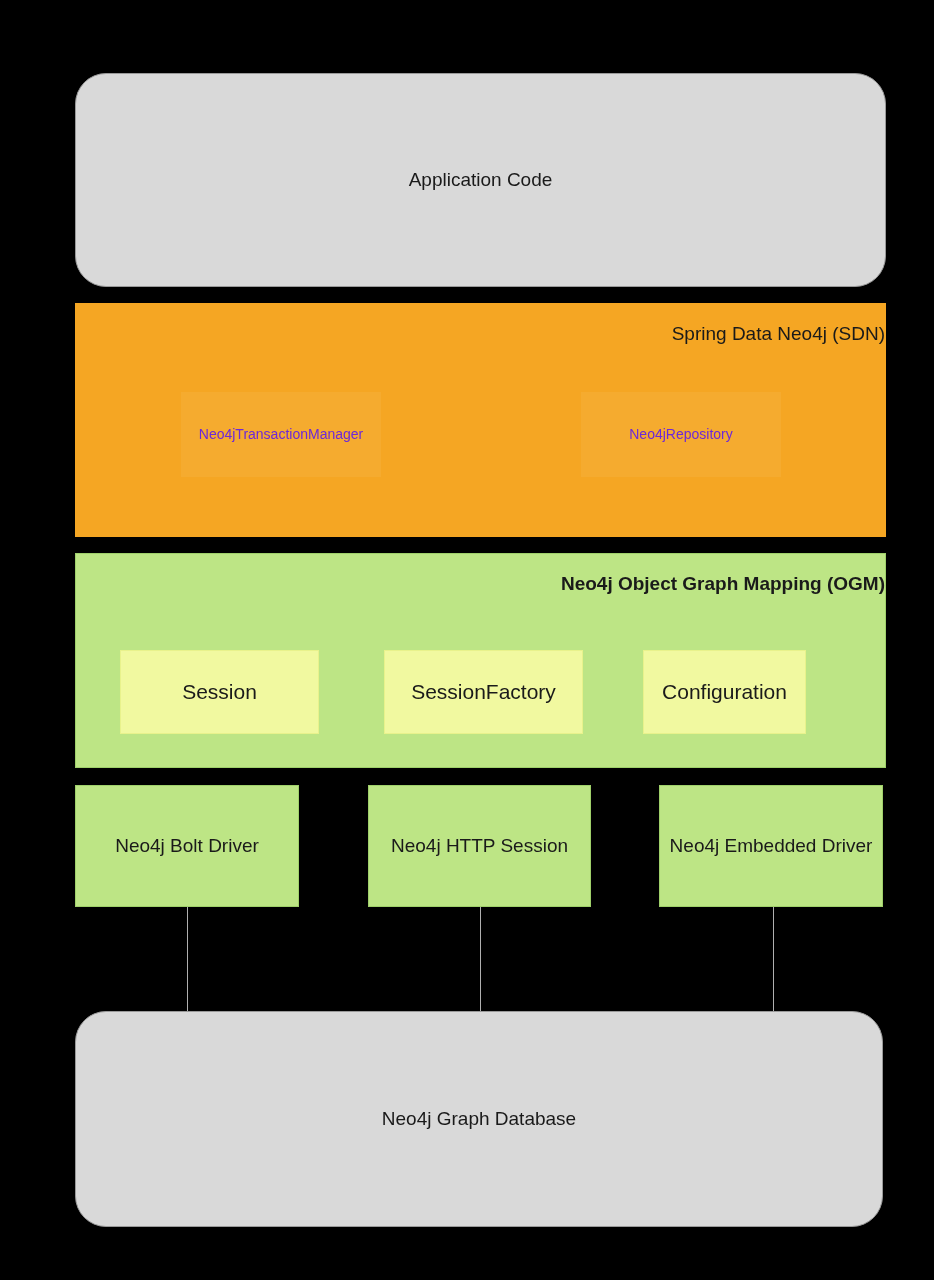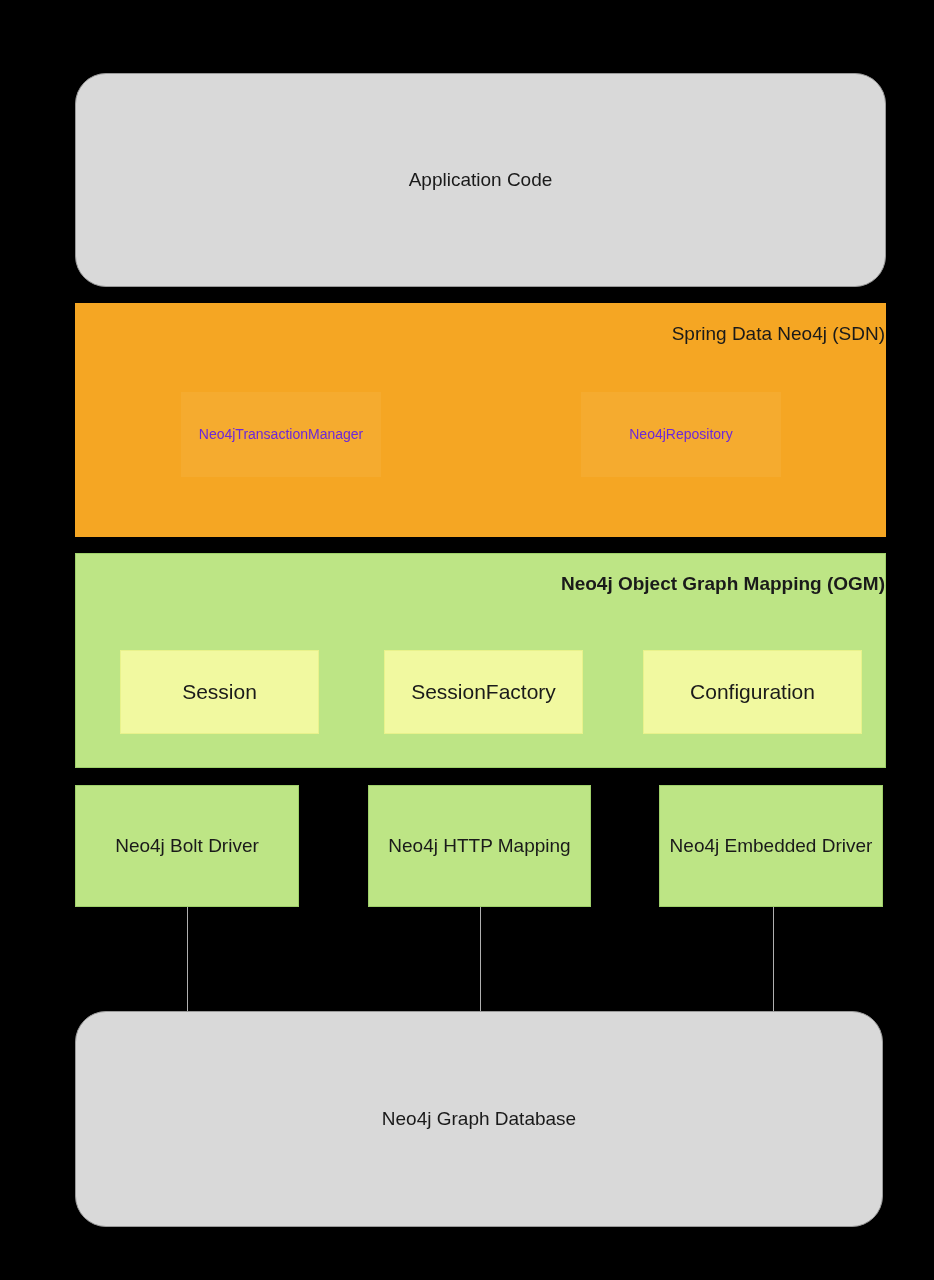--- a/index.html
+++ b/index.html
@@ -111,31 +111,31 @@
     <div class="layer-title bold" style="top:18px;">Neo4j Object Graph Mapping (OGM)</div>
 
     <div class="box ogm-sub" style="left:44px; top:96px; width:199px; height:84px;">
       <span>Session</span>
     </div>
 
     <div class="box ogm-sub" style="left:308px; top:96px; width:199px; height:84px;">
       <span>SessionFactory</span>
     </div>
 
-    <div class="box ogm-sub" style="left:567px; top:96px; width:219px; height:84px;">
+    <div class="box ogm-sub" style="left:567px; top:96px; width:163px; height:84px;">
       <span>Configuration</span>
     </div>
   </div>
 
   <div class="box driver" style="left:75px; top:785px; width:224px; height:122px;">
     <span>Neo4j Bolt Driver</span>
   </div>
 
   <div class="box driver" style="left:368px; top:785px; width:223px; height:122px;">
-    <span>Neo4j HTTP Mapping</span>
+    <span>Neo4j HTTP Session</span>
   </div>
 
   <div class="box driver" style="left:659px; top:785px; width:224px; height:122px;">
     <span>Neo4j Embedded Driver</span>
   </div>
 
   <div class="connector" style="left:187px; top:907px; height:104px;"></div>
   <div class="connector" style="left:480px; top:907px; height:104px;"></div>
   <div class="connector" style="left:773px; top:907px; height:104px;"></div>
 

